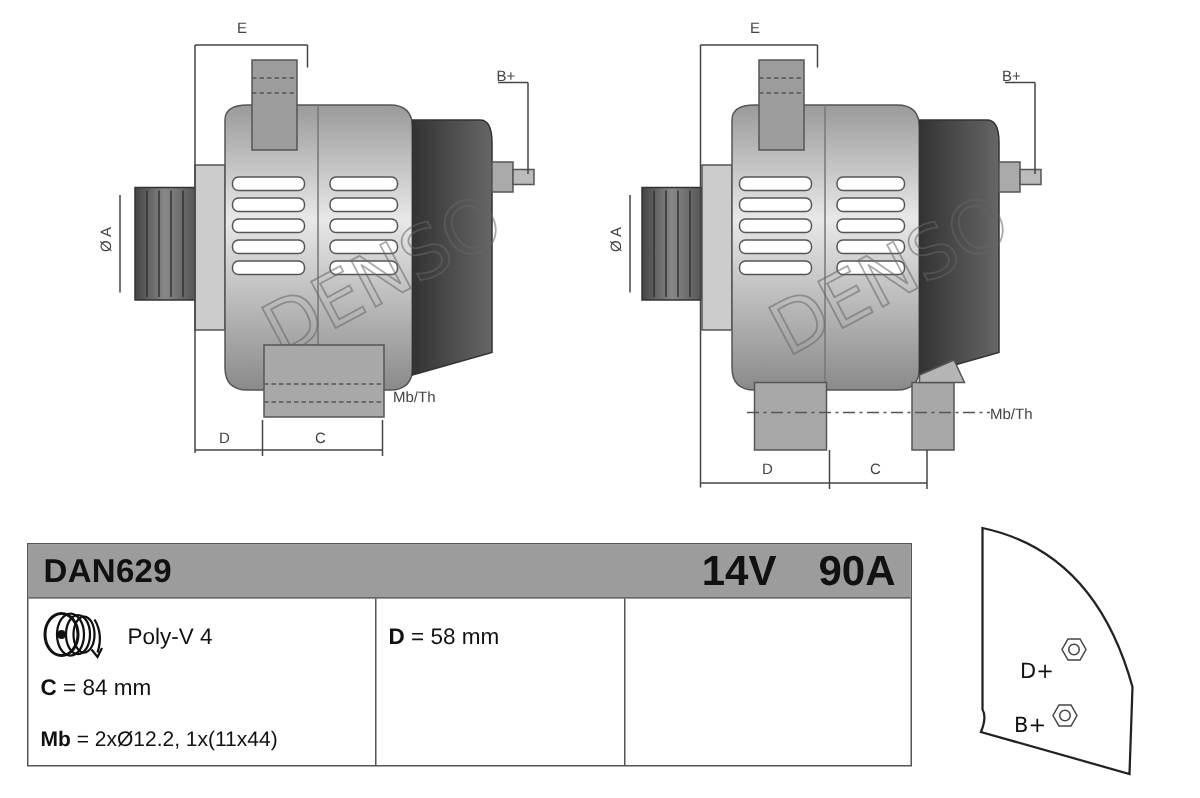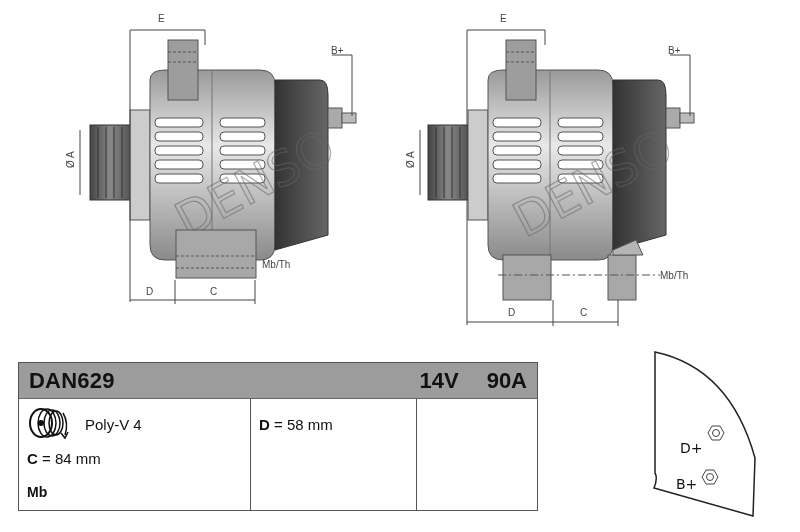--- a/index.html
+++ b/index.html
@@ -1,22 +1,22 @@
 <!DOCTYPE html>
 <html><head>
 <meta charset="utf-8">
 <style>
   html,body{margin:0;padding:0;background:#fff;}
   body{width:800px;height:532px;position:relative;overflow:hidden;font-family:"Liberation Sans",sans-serif;color:#111;}
   .drawing{position:absolute;top:0;left:0;width:800px;height:340px;}
   .lbl{position:absolute;font-family:"DejaVu Sans",sans-serif;font-size:10px;color:#444;}
-  .spec{position:absolute;left:18px;top:362px;width:520px;height:149px;border:1.5px solid #555;box-sizing:border-box;}
+  .spec{position:absolute;left:18px;top:362px;width:590px;height:149px;border:1.5px solid #555;box-sizing:border-box;}
   .spec-head{height:36px;background:#9c9c9c;border-bottom:1.5px solid #666;display:flex;align-items:center;padding:0 10px;box-sizing:border-box;}
   .model{font-weight:bold;font-size:22px;flex:1;letter-spacing:0.2px;}
-  .volt,.amp{font-weight:bold;font-size:22px;}
+  .volt,.amp{font-weight:bold;font-size:28px;}
   .volt{margin-right:28px;}
   .spec-body{display:flex;height:111px;}
   .col{box-sizing:border-box;padding:8px 8px;font-size:15px;}
   .col1{width:232px;border-right:1.5px solid #555;text-align:center;}
   .col2{width:166px;border-right:1.5px solid #555;}
   .col3{flex:1;}
   .row{height:34px;display:flex;align-items:center;}
   .b{font-weight:bold;}
   .pulley-icon{width:48px;height:34px;margin-right:10px;}
   .connector{position:absolute;left:650px;top:348px;width:120px;height:180px;}
@@ -156,20 +156,21 @@
           <path d="M34 26 L38 31 L41 25" fill="none" stroke="#111" stroke-width="1.5"></path>
         </svg>
         <span>Poly-V 4</span>
       </div>
       <div class="row">
         <span class="b">C</span>
           <span style="white-space:pre"> = 84 mm</span>
       </div>
       <div class="row" style="font-size:14px">
         <span class="b">Mb</span>
+          <span style="white-space:pre"> = 2xØ12.2, 1x(11x44)</span>
       </div>
     </div>
     <div class="col col2">
       <div class="row">
         <span class="b">D</span>
           <span style="white-space:pre"> = 58 mm</span>
       </div>
     </div>
   </div>
 </div>

